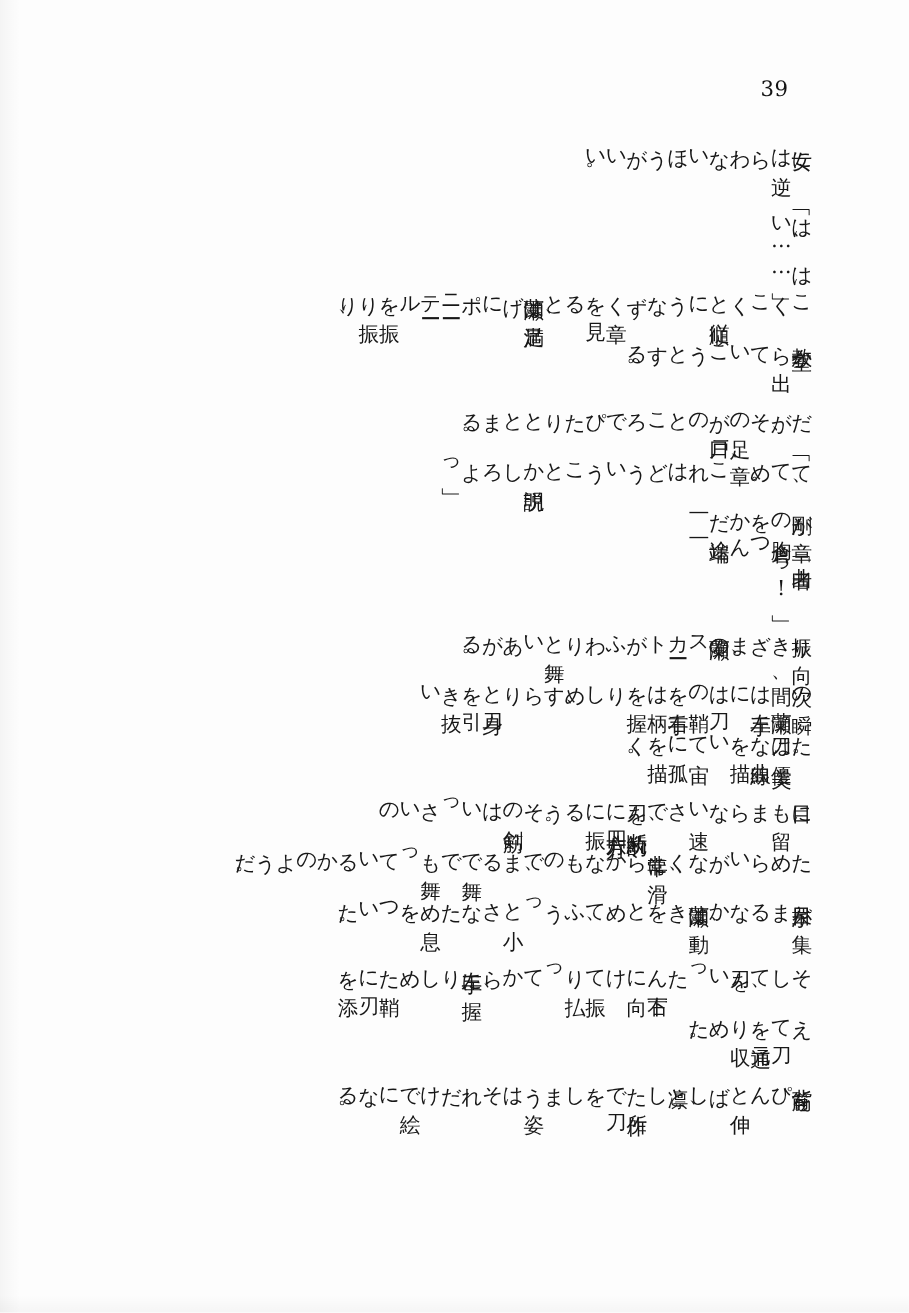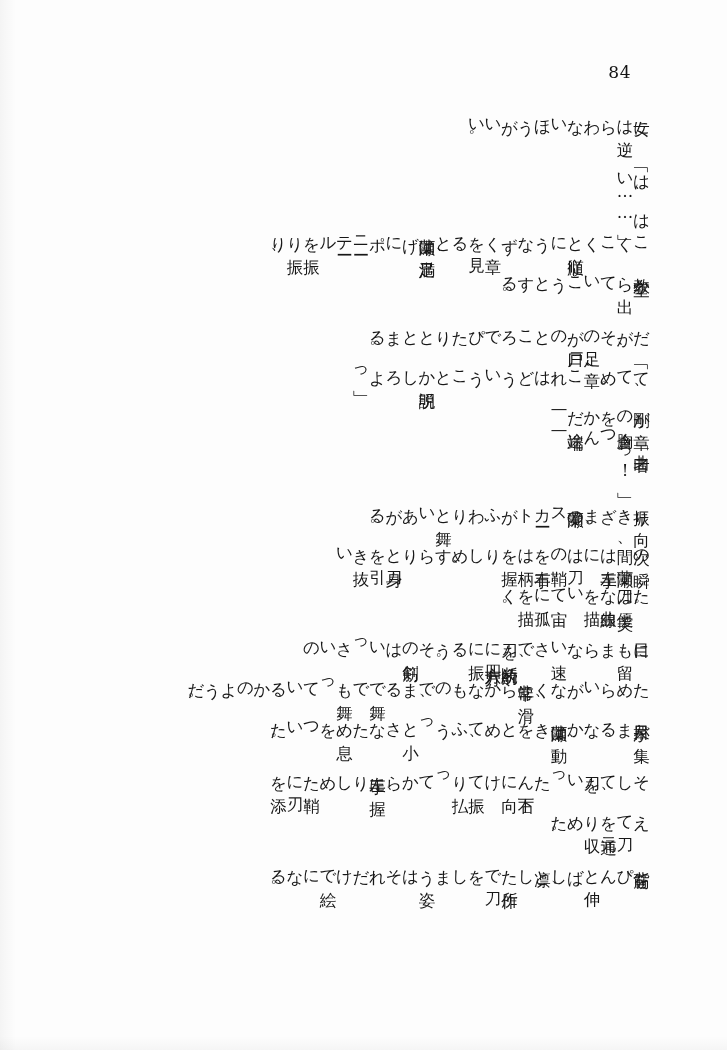--- a/index.html
+++ b/index.html
@@ -81,21 +81,21 @@
     pointer-events: none;
   }
 </style>
 </head>
 <body>
 
 <div class="page">
 
   <div class="edge-shadow-left"></div>
 
-  <div class="page-number">84</div>
+  <div class="page-number">39</div>
 
   <div class="text-block" id="text-block">
       <div class="column indent-1">女には逆らわないほうがいい。</div>
       <div class="column indent-2">「は、はい……」</div>
       <div class="column indent-1">こくこくと従順にうなずく章を見ると、蘭瀬は満足げにポニーテールを振り振り、</div>
       <div class="column indent-1">教室から出ていこうとする。</div>
       <div class="column indent-2">だが、その足が戸口のところでぴたりととまる。</div>
       <div class="column indent-1">「て、てめ。章、これはどういうことか説明しろよっ」</div>
       <div class="column indent-1">剛が章の胸倉をつかんだ途端——</div>
       <div class="column indent-1">「曲者っ!」</div>

